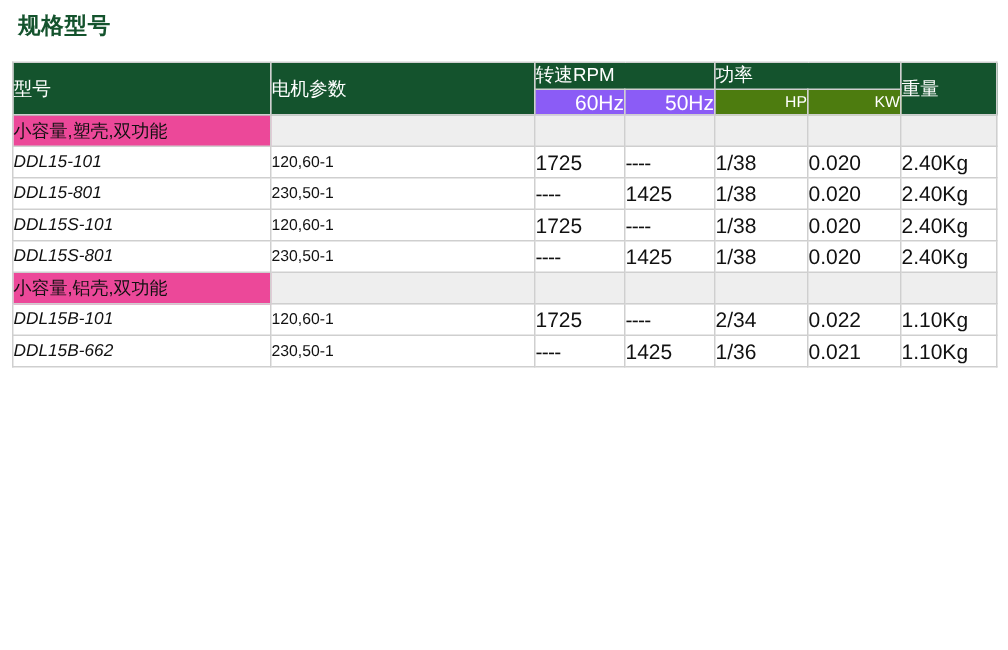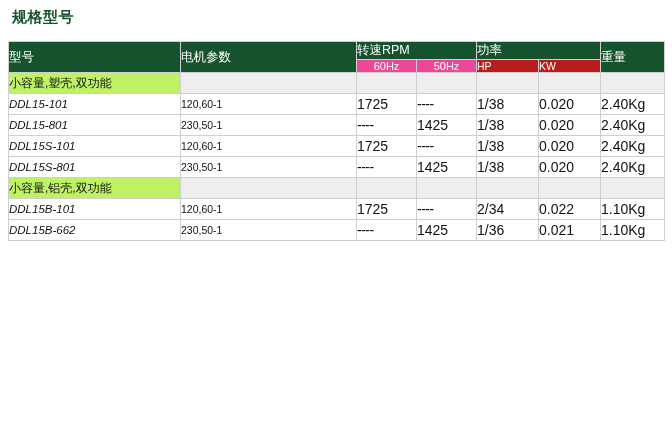--- a/index.html
+++ b/index.html
@@ -43,39 +43,39 @@
   .hdr {
     background: #14532d;
     color: #ffffff;
     font-size: 12.5px;
     font-weight: normal;
     text-align: left;
     padding: 8px 12px;
     border: 1px solid #1b1b1b;
   }
   .hdr-blue {
-    background: #ec4899;
+    background: #8b5cf6;
     color: #ffffff;
-    font-size: 11px;
-    text-align: center;
+    font-size: 14px;
+    text-align: right;
     padding: 6px 10px;
     border: 1px solid #0b63c5;
     font-weight: normal;
   }
   .hdr-sub {
-    background: #b91c1c;
+    background: #4d7c0f;
     color: #ffffff;
     font-size: 10.5px;
-    text-align: left;
+    text-align: right;
     padding: 6px 10px;
     border: 1px solid #1b1b1b;
     font-weight: normal;
   }
   .group-row td {
-    background: #bef264;
+    background: #ec4899;
     font-size: 12px;
     color: #111111;
     padding: 9px 12px;
     height: 20px;
   }
   .group-row td.empty {
     background: #eeeeee;
   }
   td.model {
     font-size: 11.5px;

